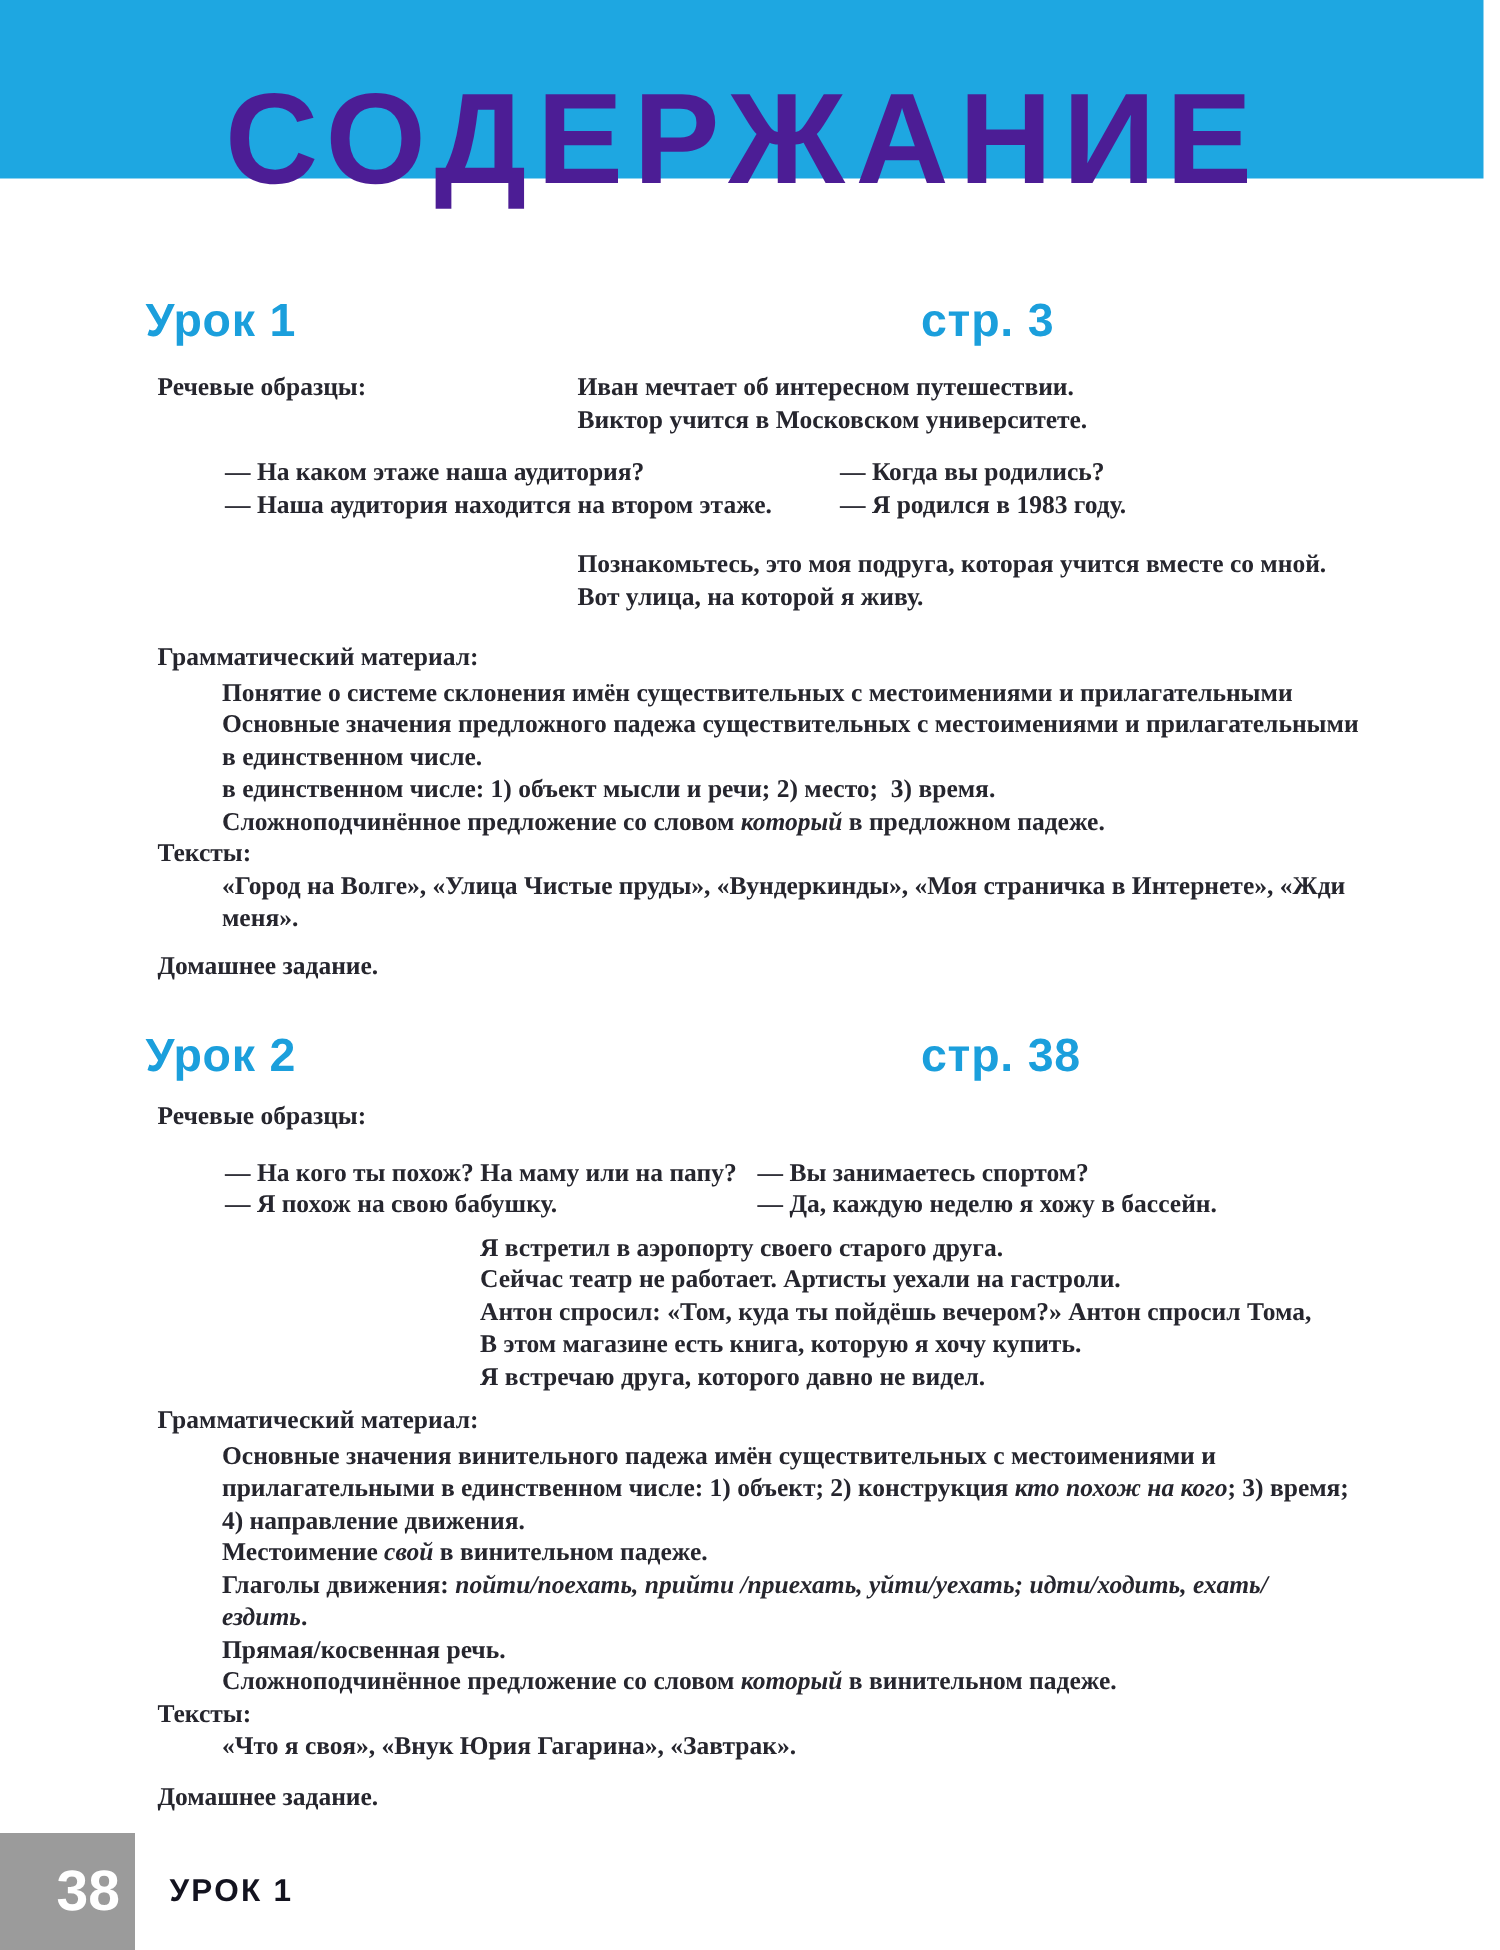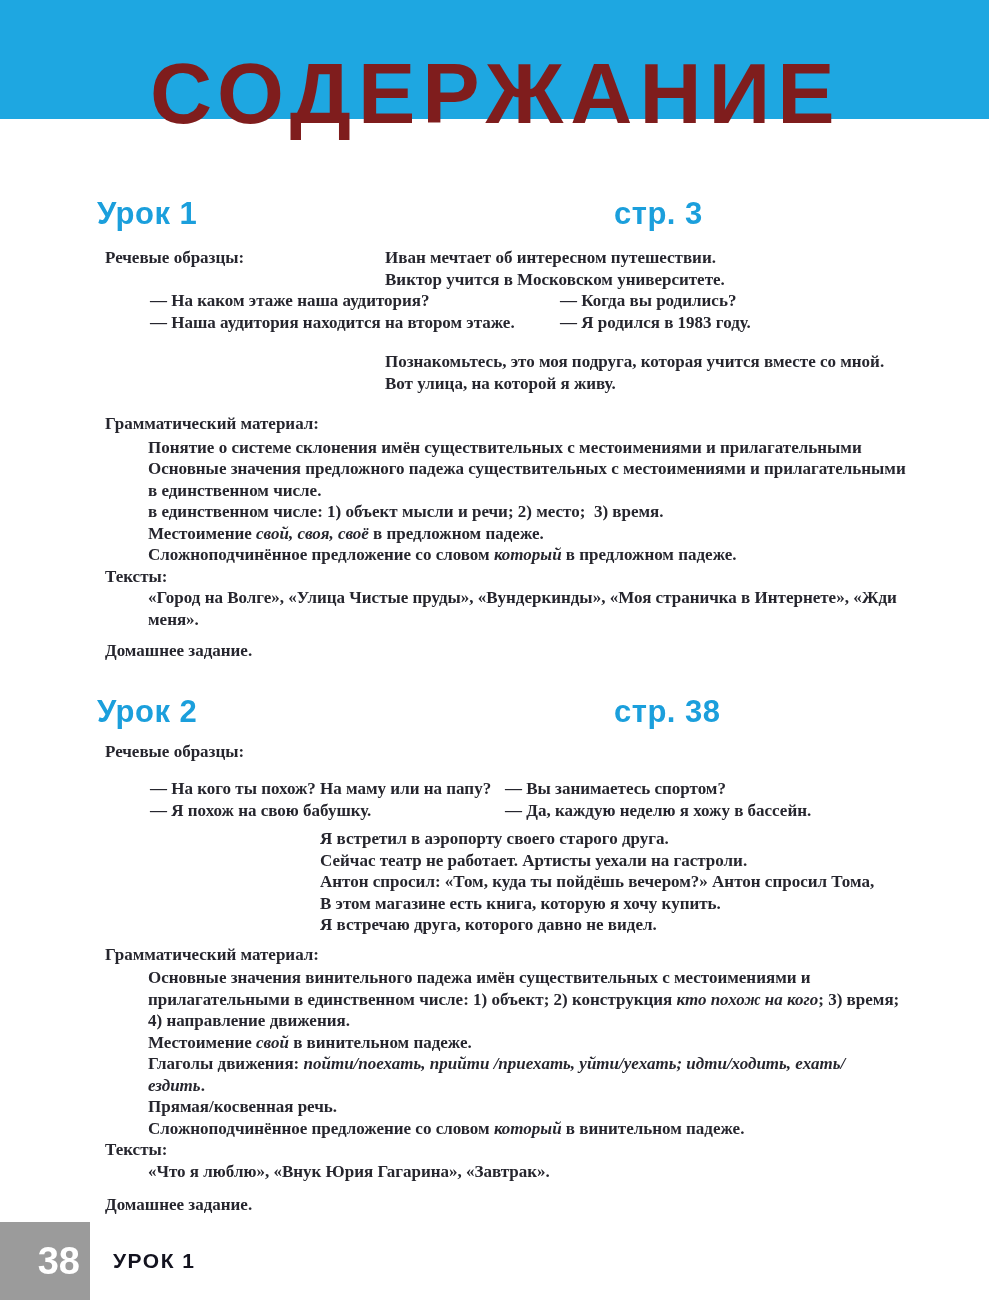--- a/index.html
+++ b/index.html
@@ -7,21 +7,21 @@
     width:1000px;height:1300px;position:relative;background:#ffffff;overflow:hidden;
     font-family:"Liberation Serif",serif;
   }
   .banner{
     position:absolute;top:0;left:0;width:989px;height:119px;
     background:var(--accent,#1ea7e1);
   }
   .banner-title{
     position:absolute;left:150px;top:50px;margin:0;
     font-family:"Liberation Sans",sans-serif;font-weight:bold;
-    font-size:86px;line-height:1;letter-spacing:7px;color:#7f1d1d;white-space:nowrap;
+    font-size:86px;line-height:1;letter-spacing:7px;color:#4c1d95;white-space:nowrap;
   }
   #content{
     position:absolute;top:119px;left:0;width:1000px;
     font-size:17px;font-weight:bold;color:#26262e;line-height:21.5px;
   }
   .lesson-head{position:relative;height:38px;}
   .lesson-title,.page-ref{
     position:absolute;top:0;margin:0;
     font-family:"Liberation Sans",sans-serif;font-weight:bold;
     font-size:31px;line-height:36px;letter-spacing:.5px;color:var(--accent2,#1b9fdc);
@@ -61,41 +61,40 @@
         <h2 class="lesson-title">Урок 1</h2>
         <span class="page-ref">стр. 3</span>
       </div>
       <div class="row" style="height: 43px; margin-top: 13px;">
         <div class="col" style="left: 105px;">Речевые образцы:</div>
         <div class="col" style="left: 385px;">
           <div class="line"><span>Иван мечтает об интересном путешествии.</span></div>
           <div class="line"><span>Виктор учится в Московском университете.</span></div>
         </div>
       </div>
-      <div class="row" style="height: 43px; margin-top: 0; text-decoration: underline;">
+      <div class="row" style="height: 43px; margin-top: 14px; text-decoration: underline;">
         <div class="col" style="left: 150px;">
           <div class="line"><span>— На каком этаже наша аудитория?</span></div>
           <div class="line"><span>— Наша аудитория находится на втором этаже.</span></div>
         </div>
         <div class="col" style="left: 560px;">
           <div class="line"><span>— Когда вы родились?</span></div>
           <div class="line"><span>— Я родился в 1983 году.</span></div>
         </div>
       </div>
       <div style="margin-left: 385px; margin-top: 18px;">
         <div class="line"><span>Познакомьтесь, это моя подруга, которая учится вместе со мной.</span></div>
         <div class="line"><span>Вот улица, на которой я живу.</span></div>
       </div>
       <div class="block-label line" style="margin-top: 19px;">Грамматический материал:</div>
       <div style="margin-left: 148px; margin-top: 2px;">
         <div class="line"><span>Понятие о системе склонения имён существительных с местоимениями и прилагательными</span></div>
         <div class="line"><span>Основные значения предложного падежа существительных с местоимениями и прилагательными</span></div>
         <div class="line"><span>в единственном числе.</span></div>
         <div class="line"><span>в единственном числе: 1) объект мысли и речи; 2) место;  3) время.</span></div>
-        <div class="line"><span>Местоимение </span><span class="it">свой, своя, своё</span><span> в предложном падеже.</span></div>
         <div class="line"><span>Сложноподчинённое предложение со словом </span><span class="it">который</span><span> в предложном падеже.</span></div>
       </div>
       <div class="block-label line">Тексты:</div>
       <div style="margin-left: 148px;">
         <div class="line"><span>«Город на Волге», «Улица Чистые пруды», «Вундеркинды», «Моя страничка в Интернете», «Жди</span></div>
         <div class="line"><span>меня».</span></div>
       </div>
       <div class="block-label line" style="margin-top: 10px;">Домашнее задание.</div>
       <div class="lesson-head" style="margin-top: 32px;">
         <h2 class="lesson-title">Урок 2</h2>
@@ -125,21 +124,21 @@
         <div class="line"><span>прилагательными в единственном числе: 1) объект; 2) конструкция </span><span class="it">кто похож на кого</span><span>; 3) время;</span></div>
         <div class="line"><span>4) направление движения.</span></div>
         <div class="line"><span>Местоимение </span><span class="it">свой</span><span> в винительном падеже.</span></div>
         <div class="line"><span>Глаголы движения: </span><span class="it">пойти/поехать, прийти /приехать, уйти/уехать; идти/ходить, ехать/</span></div>
         <div class="line"><span class="it">ездить</span><span>.</span></div>
         <div class="line"><span>Прямая/косвенная речь.</span></div>
         <div class="line"><span>Сложноподчинённое предложение со словом </span><span class="it">который</span><span> в винительном падеже.</span></div>
       </div>
       <div class="block-label line">Тексты:</div>
       <div style="margin-left: 148px;">
-        <div class="line"><span>«Что я люблю», «Внук Юрия Гагарина», «Завтрак».</span></div>
+        <div class="line"><span>«Что я своя», «Внук Юрия Гагарина», «Завтрак».</span></div>
       </div>
       <div class="block-label line" style="margin-top: 12px;">Домашнее задание.</div>
     </main>
 
   <footer class="footer">
     <div class="pagenum-box">
       <span>38</span>
     </div>
     <span class="footer-label">УРОК 1</span>
   </footer>

